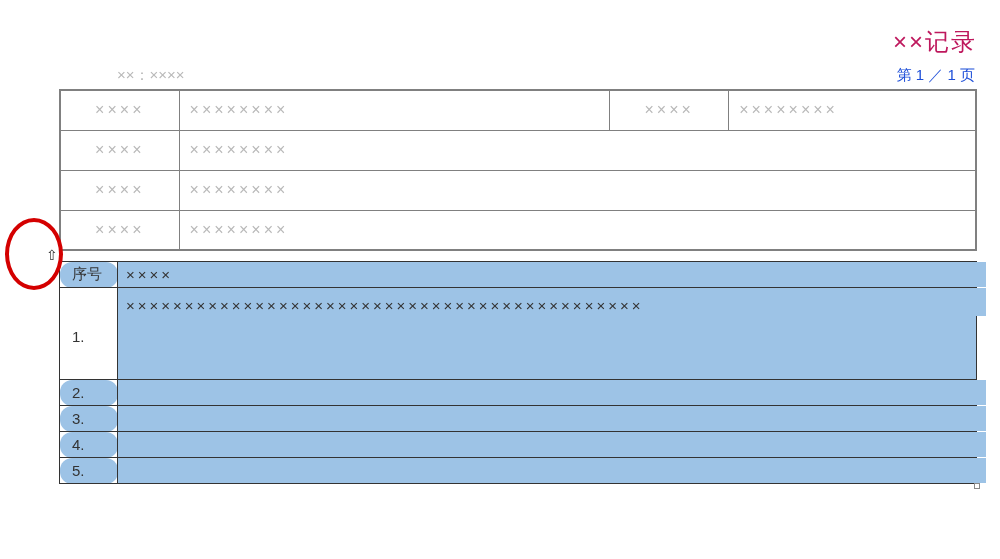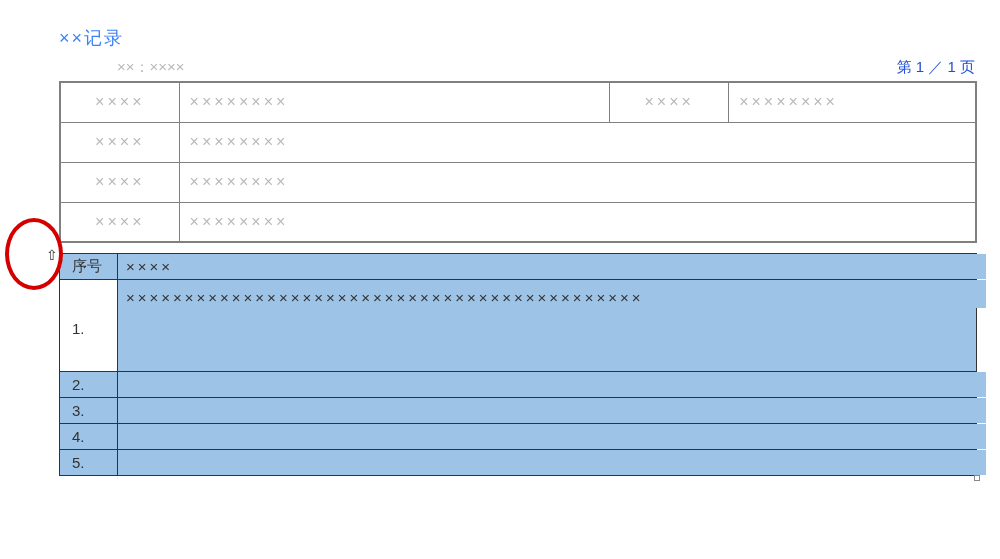--- a/index.html
+++ b/index.html
@@ -11,23 +11,23 @@
       position: relative;
       overflow: hidden;
     }
     .page-container {
       position: absolute;
       left: 59px;
       top: 26px;
       width: 918px;
     }
     .title {
-      text-align: left;
-      color: #3b82f6;
-      font-size: 18px;
+      text-align: right;
+      color: #be185d;
+      font-size: 24px;
       font-weight: normal;
       letter-spacing: 2px;
       margin-bottom: 8px;
     }
     .header-row {
       display: flex;
       justify-content: space-between;
       color: #b9b9b9;
       font-size: 15px;
       padding: 0 2px 4px 58px;
@@ -67,20 +67,21 @@
       font-size: 15px;
       padding: 3px 8px;
       vertical-align: middle;
       position: relative;
     }
     .bottom-table .num-col {
       width: 58px;
       text-align: left;
       padding-left: 12px;
       color: #333;
+      border-radius: 12px;
     }
     .bottom-table .content-col {
       color: #333;
       letter-spacing: 3px;
     }
     .sel-blue {
       background: #9dc3e6;
     }
     .row-short td { height: 26px; }
     .row-content td.content-col {

